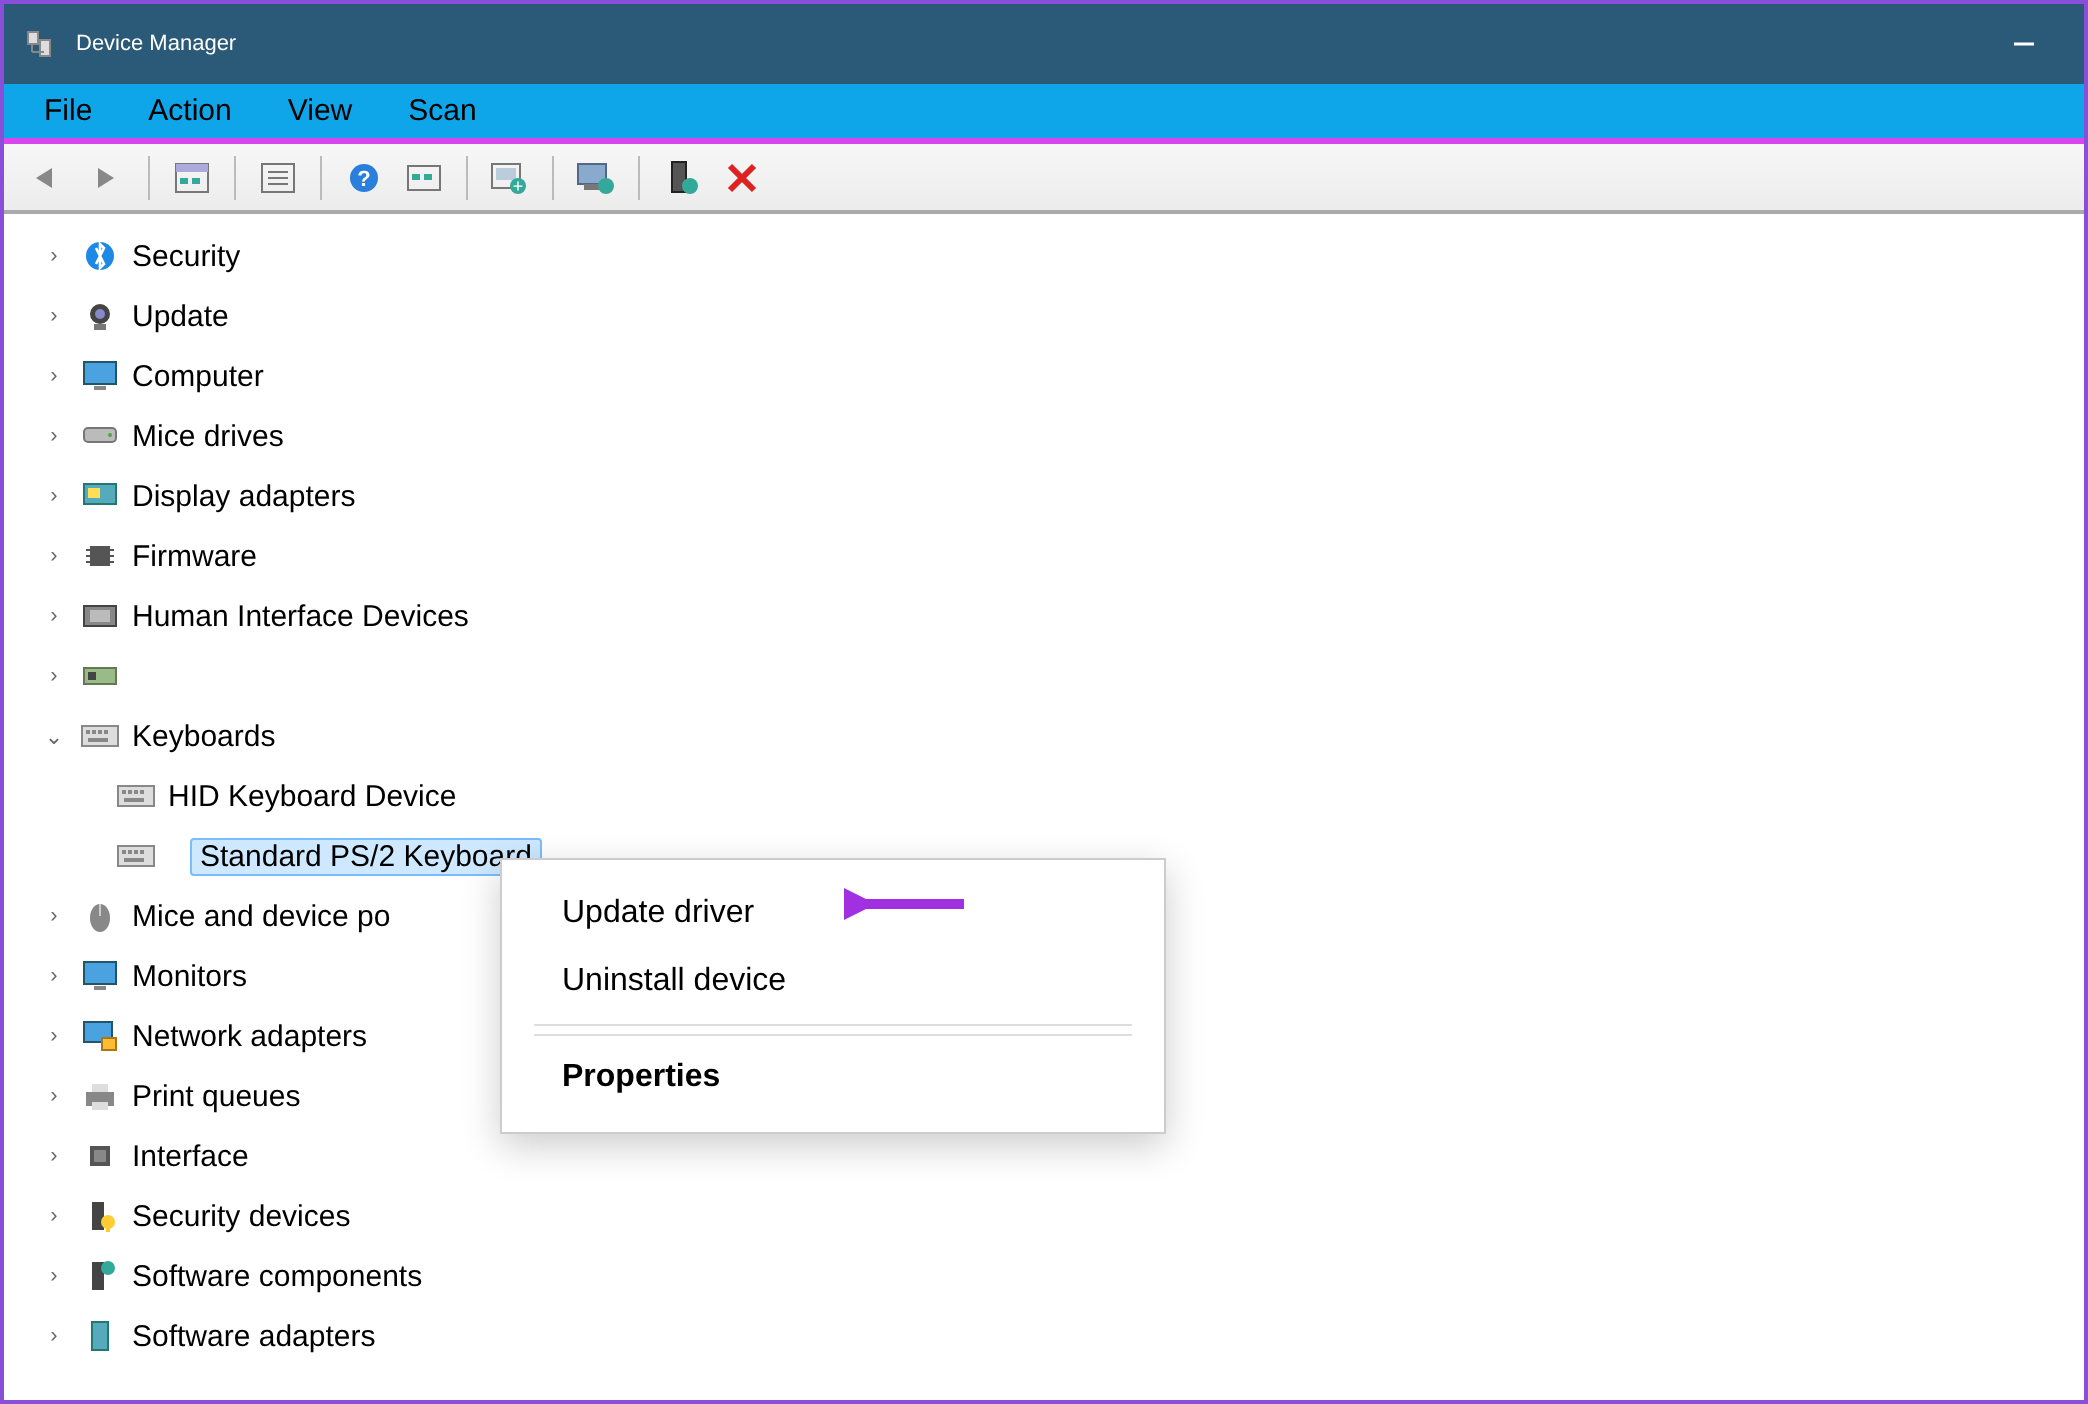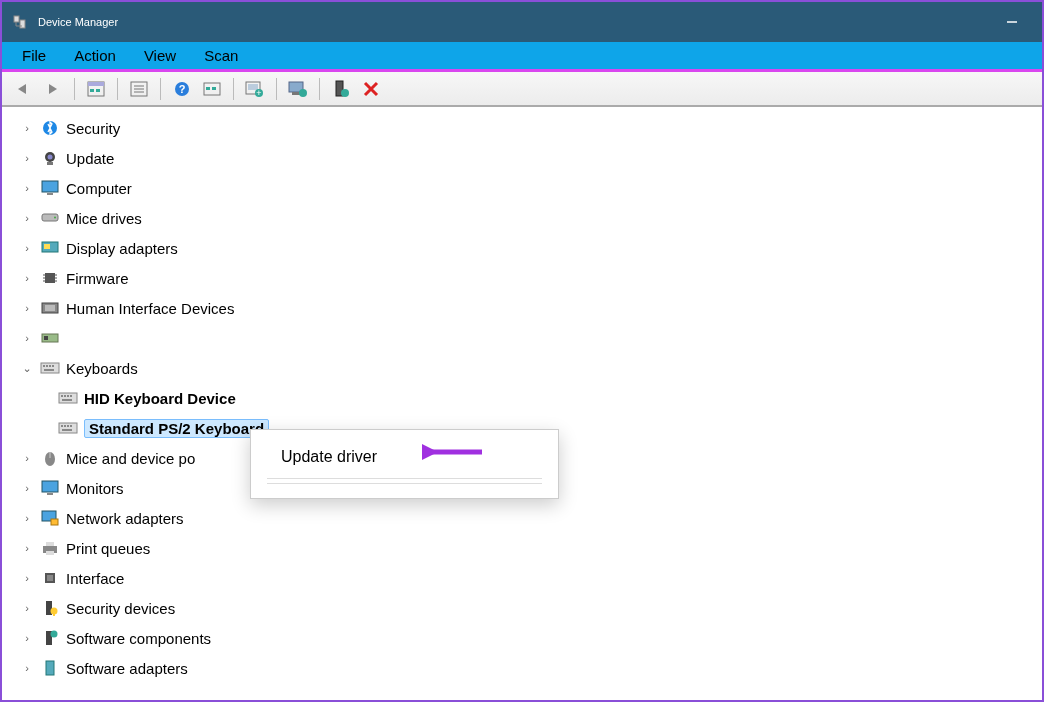--- a/index.html
+++ b/index.html
@@ -84,33 +84,33 @@
     display: inline-flex; align-items: center; justify-content: center;
     color: #666;
     font-size: 11px;
   }
   .node .dev-icon {
     width: 20px; height: 16px;
     display: inline-flex; align-items: center; justify-content: center;
   }
   .children {
     padding-left: 38px;
-    font-weight: bold;
   }
   .node.selected .label {
     background: #cde8ff;
     border: 1px solid #7abdfc;
     border-radius: 2px;
     padding: 0 4px;
+    margin-left: 11px;
   }
   .context-menu {
     position: absolute;
     left: 248px;
     top: 322px;
-    width: 309px;
+    width: 333px;
     background: #fff;
     border: 1px solid #ccc;
     box-shadow: 0 6px 18px rgba(0,0,0,.2);
     padding: 10px 10px;
     font-size: 16px;
   }
   .context-menu .cm-item {
     padding: 8px 20px;
   }
   .context-menu .cm-sep {
@@ -449,22 +449,24 @@
     <span class="dev-icon">
         <svg width="14" height="16">
           <rect x="3" y="1" width="8" height="14" fill="#5ab" stroke="#277"></rect>
         </svg>
       </span>
     <span class="label">Software adapters</span>
   </div>
 
   <div class="context-menu">
     <div class="cm-item">Update driver</div>
+    <div class="cm-item">Uninstall device</div>
     <div class="cm-sep"></div>
     <div class="cm-sep"></div>
+    <div class="cm-item bold">Properties</div>
   </div>
 
   <div class="arrow-annotation">
     <svg width="65" height="20">
         <defs>
           <marker id="ah" markerWidth="8" markerHeight="8" refX="2" refY="4" orient="auto">
             <path d="M8 0 L0 4 L8 8 Z" fill="#a030e0"></path>
           </marker>
         </defs>
         <line x1="60" y1="10" x2="6" y2="10" stroke="#a030e0" stroke-width="5" marker-end="url(#ah)"></line>

